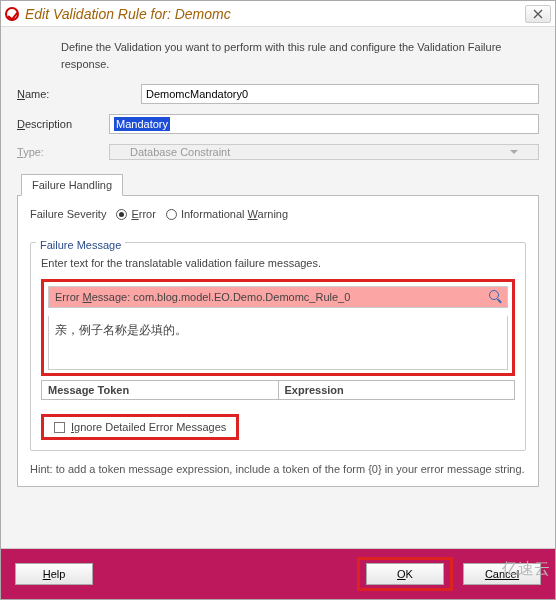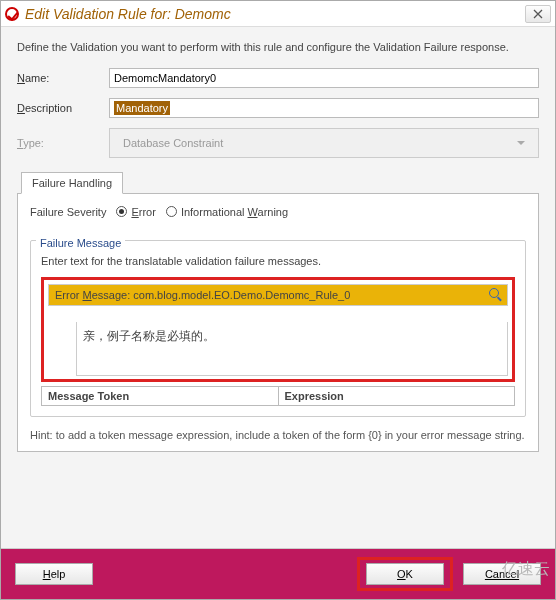--- a/index.html
+++ b/index.html
@@ -54,61 +54,62 @@
     display: flex; align-items: center; justify-content: center;
     font-size: 10px; color: #555;
     cursor: pointer;
   }
   .content {
     flex: 1;
     padding: 12px 16px 8px 16px;
     color: #444;
     overflow: hidden;
   }
-  .intro { line-height: 1.5; margin-bottom: 12px; }
+  .intro { line-height: 1.5; margin-bottom: 12px; margin-left: 44px; }
   .form-row {
     display: flex;
     align-items: center;
     margin-bottom: 10px;
   }
   .form-label {
     width: 92px;
     color: #333;
   }
   .form-label.disabled { color: #999; }
   .underline-n { text-decoration: underline; }
   .text-input {
     flex: 1;
     height: 20px;
     border: 1px solid #bbb;
     padding: 2px 4px;
     font-family: inherit;
     font-size: 11px;
     background: #fff;
+    margin-left: 32px;
   }
   .selected-input {
     flex: 1;
     height: 20px;
     border: 1px solid #bbb;
     padding: 2px 4px;
     background: #fff;
   }
   .selected-text {
-    background: #a16207;
+    background: #1d4ed8;
     color: #fff;
     padding: 1px 2px;
     display: inline-block;
   }
   .select-disabled {
     flex: 1;
-    height: 30px;
+    height: 16px;
     border: 1px solid #ccc;
     background: #f0f0f0;
     color: #999;
-    padding: 2px 13px;
+    padding: 2px 20px;
     display: flex;
     align-items: center;
     justify-content: space-between;
   }
   .dropdown-arrow {
     width: 0; height: 0;
     border-left: 4px solid transparent;
     border-right: 4px solid transparent;
     border-top: 4px solid #aaa;
   }
@@ -161,23 +162,23 @@
   }
   .msg-hint { margin-bottom: 10px; }
   .error-box-wrap {
     border: 3px solid #d22;
     padding: 4px 4px 3px 4px;
     margin-bottom: 4px;
   }
   .error-header {
     border: 1px solid #ccc;
     padding: 4px 8px 4px 6px;
-    margin-bottom: 16px;
-    position: relative;
-    background: #eab308;
+    margin-bottom: 8px;
+    position: relative;
+    background: #fca5a5;
   }
   .search-icon {
     position: absolute;
     right: 4px; top: 3px;
     width: 14px; height: 14px;
   }
   .search-icon::before {
     content:"";
     position:absolute;
     width:8px; height:8px;
@@ -193,21 +194,20 @@
     transform: rotate(45deg);
     left:8px; top:10px;
   }
   .error-textarea {
     border: 1px solid #ccc;
     border-top: none;
     height: 54px;
     padding: 6px;
     background: #fff;
     font-size: 12px;
-    margin-left: 28px;
   }
   .token-label { margin: 8px 0 2px 0; font-weight: normal; }
   .token-table {
     border: 1px solid #bbb;
     display: flex;
   }
   .token-col {
     flex: 1;
     border-right: 1px solid #bbb;
     padding: 3px 6px;
@@ -324,20 +324,24 @@
               <span class="search-icon"></span>
             </div>
             <div class="error-textarea">亲，例子名称是必填的。</div>
           </div>
 
           <div class="token-table">
             <div class="token-col">Message Token</div>
             <div class="token-col">Expression</div>
           </div>
 
+          <div class="ignore-wrap">
+            <span class="checkbox"></span>
+            <span><span class="underline-n">I</span>gnore Detailed Error Messages</span>
+          </div>
         </div>
 
         <div class="hint-text">Hint: to add a token message expression, include a token of the form {0} in your error message string.</div>
       </div>
     </div>
   </div>
 
   <div class="button-bar">
     <button class="btn"><span class="underline-n">H</span>elp</button>
     <span class="spacer"></span>

